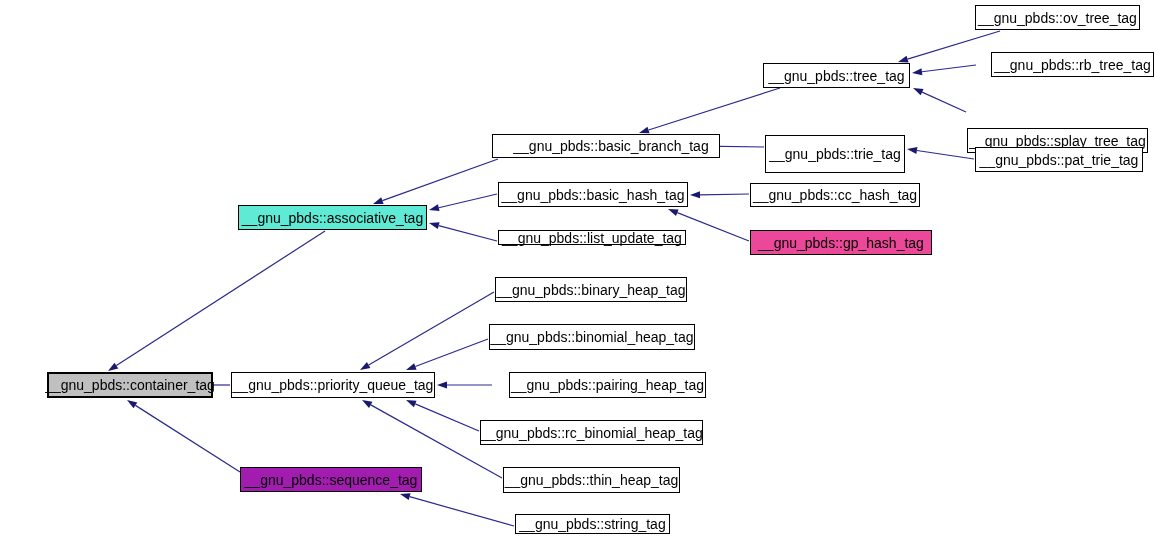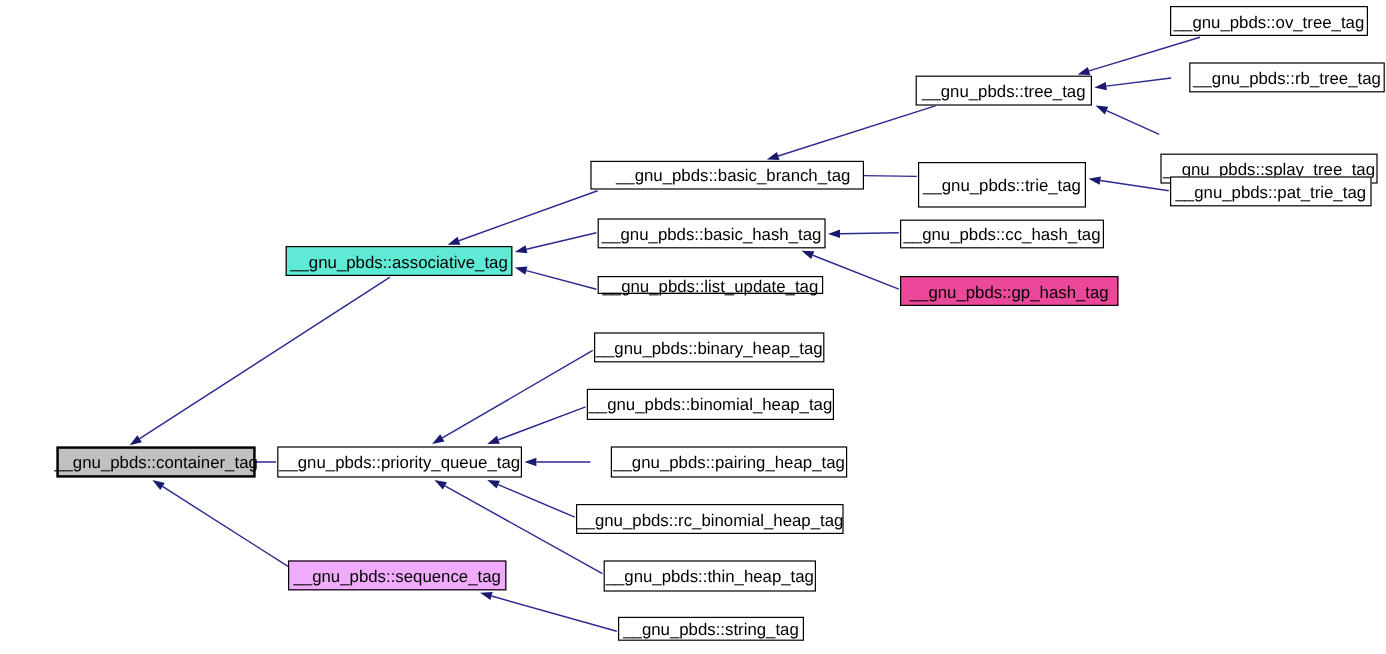--- a/index.html
+++ b/index.html
@@ -84,21 +84,21 @@
       <polygon points="406,400 416.5725012269547,400.68718105768517 413.83638582296044,407.1302915251555" fill="#191970"></polygon>
       <line x1="502" y1="478" x2="370.7356797628382" y2="404.8670215821527" stroke="#2a2a8f" stroke-width="1.2"></line>
       <polygon points="362,400 372.4391373165916,401.80953366515934 369.03222220908475,407.92450949914604" fill="#191970"></polygon>
       <line x1="514" y1="526" x2="409.62788389831775" y2="496.7025639012822" stroke="#2a2a8f" stroke-width="1.2"></line>
       <polygon points="400,494 410.57378126376653,493.332804536871 408.68198653286896,500.0723232656934" fill="#191970"></polygon>
     </svg>
   <div id="nodes-layer">
       <div class="node selected" style="left: 7px; top: 372px; width: 166px; height: 26px; background: rgb(192, 192, 192); border-color: rgb(0, 0, 0); color: rgb(0, 0, 0); margin-left: 40px;">__gnu_pbds::container_tag</div>
       <div class="node" style="left: 238px; top: 205px; width: 189px; height: 25px; background: #5eead4; border-color: rgb(0, 0, 0); color: rgb(0, 0, 0);">__gnu_pbds::associative_tag</div>
       <div class="node" style="left: 231px; top: 372px; width: 204px; height: 26px; background: rgb(255, 255, 255); border-color: rgb(0, 0, 0); color: rgb(0, 0, 0);">__gnu_pbds::priority_queue_tag</div>
-      <div class="node" style="left: 240px; top: 467px; width: 182px; height: 25px; background: #f0abfc; border-color: rgb(0, 0, 0); color: rgb(0, 0, 0);">__gnu_pbds::sequence_tag</div>
+      <div class="node" style="left: 240px; top: 467px; width: 182px; height: 25px; background: #a21caf; border-color: rgb(0, 0, 0); color: rgb(0, 0, 0);">__gnu_pbds::sequence_tag</div>
       <div class="node" style="left: 492px; top: 134px; width: 228px; height: 24px; background: rgb(255, 255, 255); border-color: rgb(0, 0, 0); color: rgb(0, 0, 0); padding-left: 10px;">__gnu_pbds::basic_branch_tag</div>
       <div class="node" style="left: 498px; top: 182px; width: 190px; height: 25px; background: rgb(255, 255, 255); border-color: rgb(0, 0, 0); color: rgb(0, 0, 0);">__gnu_pbds::basic_hash_tag</div>
       <div class="node" style="left: 498px; top: 230px; width: 188px; height: 15px; background: rgb(255, 255, 255); border-color: rgb(0, 0, 0); color: rgb(0, 0, 0); text-decoration: underline;">__gnu_pbds::list_update_tag</div>
       <div class="node" style="left: 495px; top: 277px; width: 192px; height: 25px; background: rgb(255, 255, 255); border-color: rgb(0, 0, 0); color: rgb(0, 0, 0);">__gnu_pbds::binary_heap_tag</div>
       <div class="node" style="left: 489px; top: 324px; width: 206px; height: 26px; background: rgb(255, 255, 255); border-color: rgb(0, 0, 0); color: rgb(0, 0, 0);">__gnu_pbds::binomial_heap_tag</div>
       <div class="node" style="left: 493px; top: 372px; width: 197px; height: 26px; background: rgb(255, 255, 255); border-color: rgb(0, 0, 0); color: rgb(0, 0, 0); margin-left: 16px;">__gnu_pbds::pairing_heap_tag</div>
       <div class="node" style="left: 480px; top: 420px; width: 223px; height: 25px; background: rgb(255, 255, 255); border-color: rgb(0, 0, 0); color: rgb(0, 0, 0);">__gnu_pbds::rc_binomial_heap_tag</div>
       <div class="node" style="left: 503px; top: 467px; width: 177px; height: 26px; background: rgb(255, 255, 255); border-color: rgb(0, 0, 0); color: rgb(0, 0, 0);">__gnu_pbds::thin_heap_tag</div>
       <div class="node" style="left: 515px; top: 514px; width: 155px; height: 20px; background: rgb(255, 255, 255); border-color: rgb(0, 0, 0); color: rgb(0, 0, 0);">__gnu_pbds::string_tag</div>
       <div class="node" style="left: 763px; top: 63px; width: 147px; height: 25px; background: rgb(255, 255, 255); border-color: rgb(0, 0, 0); color: rgb(0, 0, 0);">__gnu_pbds::tree_tag</div>

